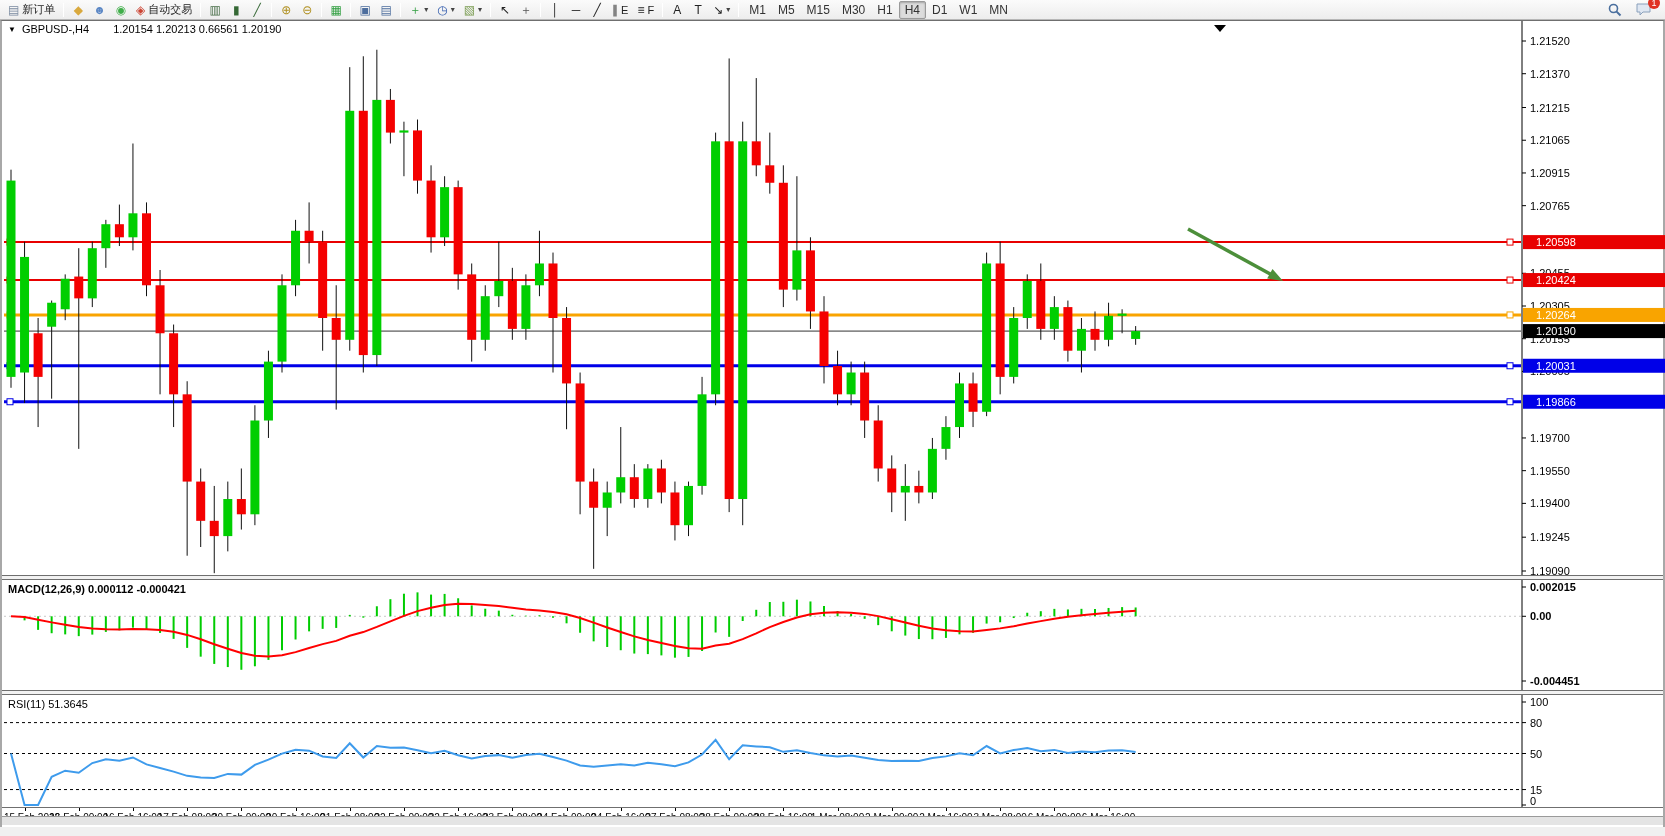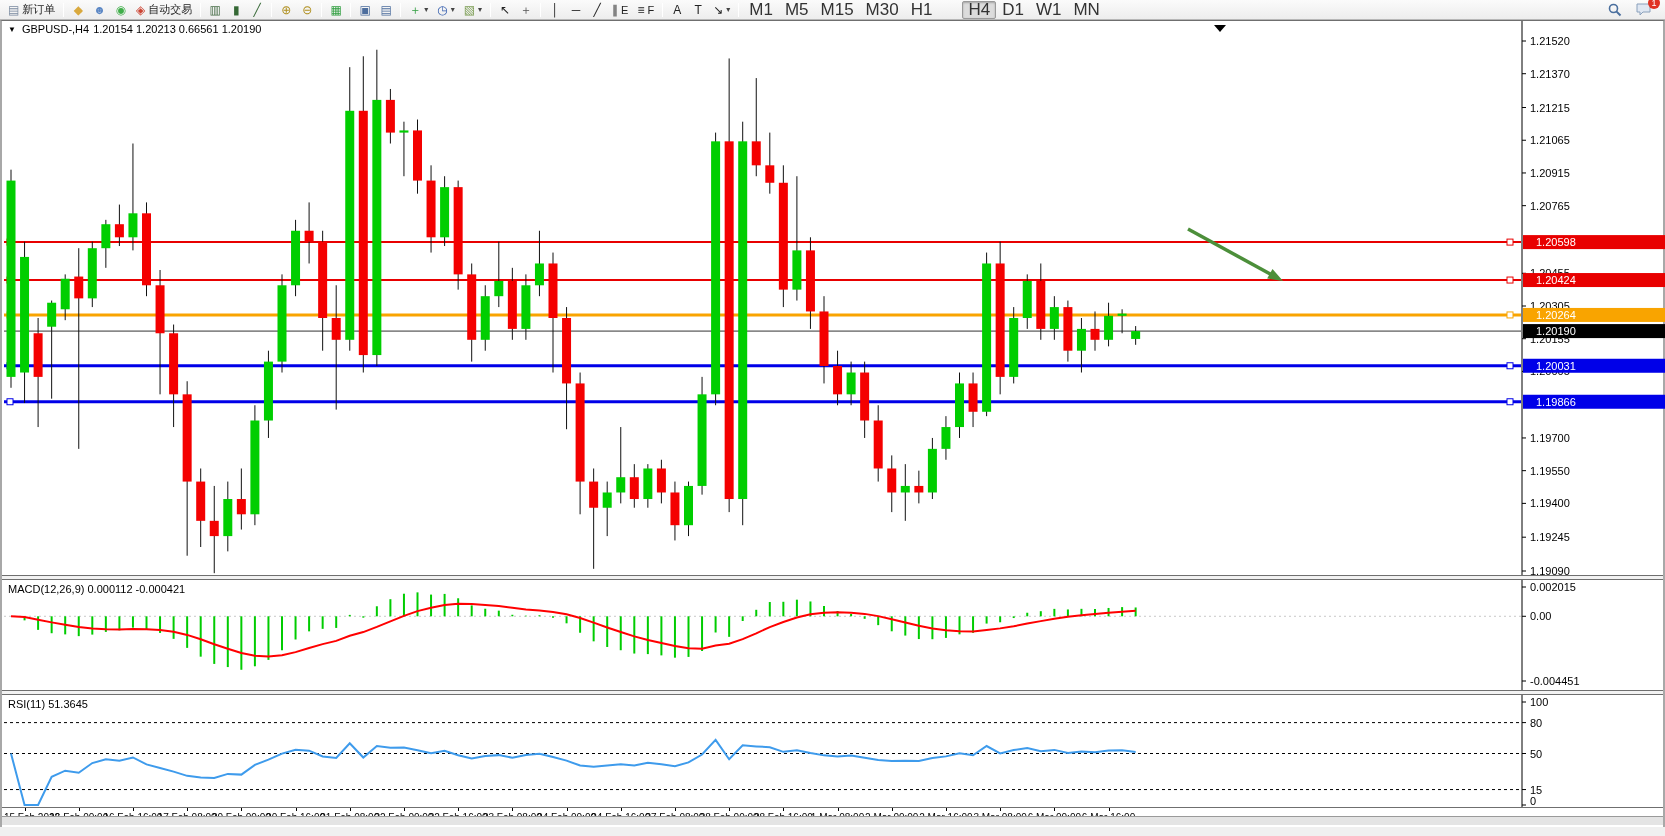--- a/index.html
+++ b/index.html
@@ -9,23 +9,23 @@
 
   
   .toolbar { position:absolute; left:0; top:0; width:1665px; height:20px;
              background:linear-gradient(#fbfbfb,#ededed); border-bottom:1px solid #b7b7b7;
              display:flex; align-items:center; padding:0 4px; gap:1px; }
   .tbtn { height:18px; min-width:20px; display:flex; align-items:center; justify-content:center;
           padding:0 3px; font-size:11px; color:#222; border:1px solid transparent; border-radius:2px;
           cursor:default; gap:3px; white-space:nowrap; }
   .tbtn .glyph { font-size:12px; line-height:12px; }
   .tbtn .caret { font-size:8px; color:#444; }
-  .tbtn.active { background:#dcdcdc; border:1px solid #9a9a9a; box-shadow:inset 0 1px 2px rgba(0,0,0,.25);margin-left:24px; }
+  .tbtn.active { background:#dcdcdc; border:1px solid #9a9a9a; box-shadow:inset 0 1px 2px rgba(0,0,0,.25); }
   .tsep { width:1px; height:14px; background:#c0c0c0; border-right:1px solid #fff; margin:0 3px; }
-  .tf-label { font-size:17px; color:#333; padding:0 5px; }
+  .tf-label { font-size:12px; color:#333; padding:0 5px; }
   .toolbar-right { margin-left:auto; display:flex; align-items:center; gap:6px; padding-right:6px; }
   .badge { position:absolute; top:-5px; right:-6px; background:#e03223; color:#fff; font-size:9px;
            width:12px; height:12px; border-radius:50%; display:flex; align-items:center; justify-content:center; }
   .bubble-wrap { position:relative; }
 
   
   .chart-window { position:absolute; left:0; top:20px; width:1665px; height:807px;
                   background:#fff; border:2px solid #a8a8a8; border-top:1px solid #6f6f6f; }
   .pane { position:relative; width:100%; background:#fff; }
   .pane svg { display:block; }
@@ -169,21 +169,21 @@
         <span class="badge">1</span>
       </span>
     </span>
   </div>
 
   <div class="chart-window">
 
     <div class="pane" style="height:554px;">
       <div class="title-row">
         <span class="tri">▼</span>
-        <span style="display:flex;gap:4px;justify-content:space-between;">
+        <span style="display:flex;gap:24px;justify-content:space-between;">
           <b style="font-weight:normal;">GBPUSD-,H4</b>
           <span>1.20154 1.20213 0.66561 1.20190</span>
         </span>
       </div>
       <svg id="svg-main" width="1665" height="554">
           <line x1="1520" y1="0" x2="1520" y2="554" stroke="#000" stroke-width="1"></line>
           <g>
             <line x1="1520" y1="20" x2="1524" y2="20" stroke="#000"></line>
             <text x="1528" y="24" font-size="11" fill="#000">1.21520</text>
             <line x1="1520" y1="52.71604938271731" x2="1524" y2="52.71604938271731" stroke="#000"></line>
@@ -428,21 +428,21 @@
           <g>
             <line x1="1186" y1="208" x2="1270.473733570977" y2="254.23825416516632" stroke="#4c8f3a" stroke-width="3.5"></line>
             <polygon points="1281,260 1265.2013667894225,257.6223564864268 1270.4829671380198,247.97327892648903" fill="#4c8f3a"></polygon>
           </g>
           <polygon points="1212,4 1224,4 1218,11" fill="#000"></polygon>
         </svg>
     </div>
 
     <div class="hsep"></div>
 
-    <div class="pane" style="height:110px;">
+    <div class="pane" style="height:110px;font-weight:bold;">
       <div class="pane-label">MACD(12,26,9) 0.000112 -0.000421</div>
       <svg id="svg-macd" width="1665" height="110">
           <line x1="1520" y1="0" x2="1520" y2="110" stroke="#000"></line>
           <line x1="2" y1="36.2932261057841" x2="1519" y2="36.2932261057841" stroke="#c8c8c8" stroke-dasharray="2,3"></line>
           <line x1="1520" y1="7" x2="1524" y2="7" stroke="#000"></line>
           <text x="1528" y="11" font-size="11" fill="#000">0.002015</text>
           <line x1="1520" y1="36.2932261057841" x2="1524" y2="36.2932261057841" stroke="#000"></line>
           <text x="1528" y="40.2932261057841" font-size="11" fill="#000">0.00</text>
           <line x1="1520" y1="101" x2="1524" y2="101" stroke="#000"></line>
           <text x="1528" y="105" font-size="11" fill="#000">-0.004451</text>

